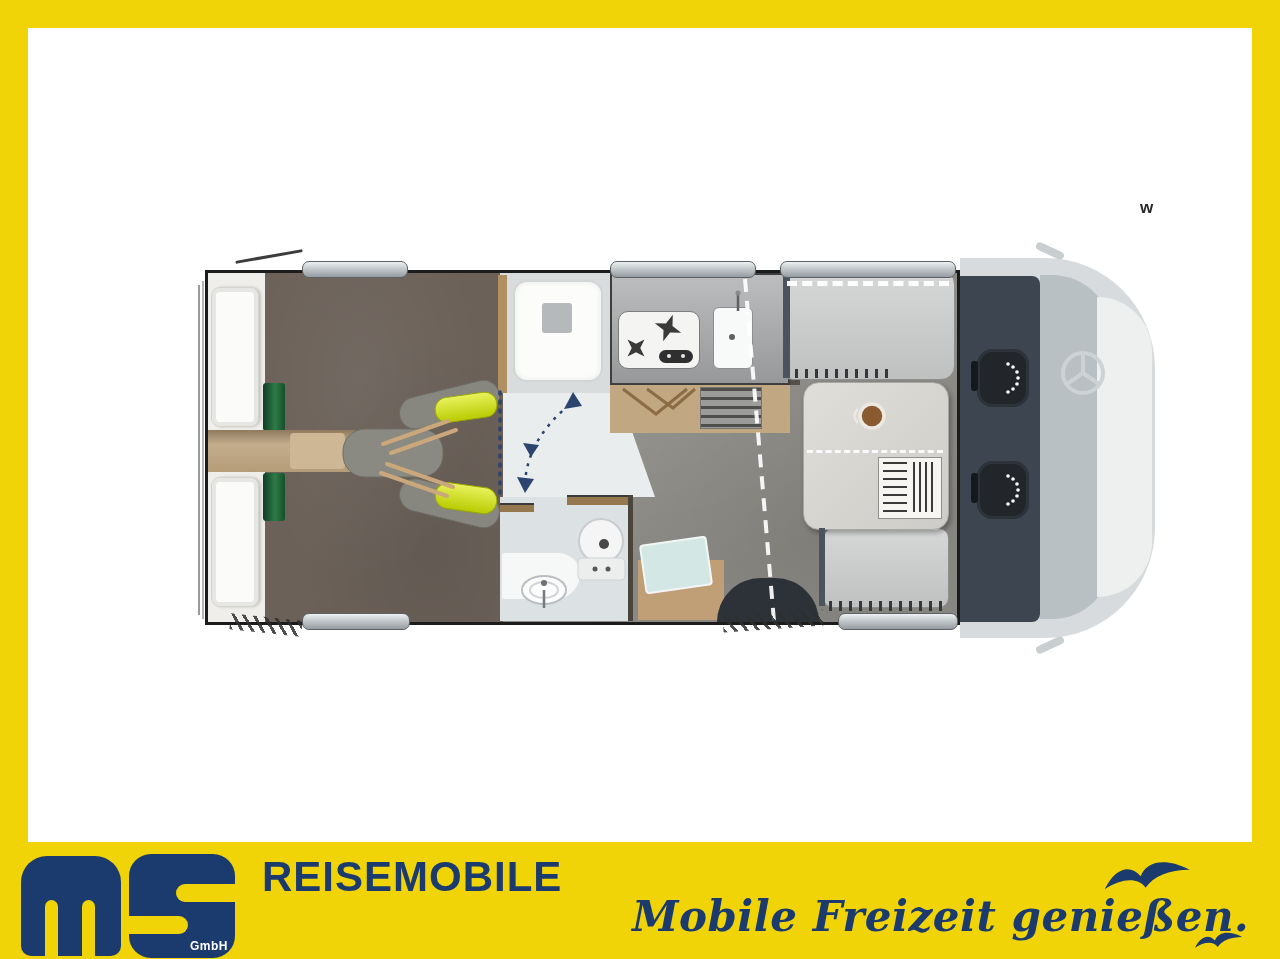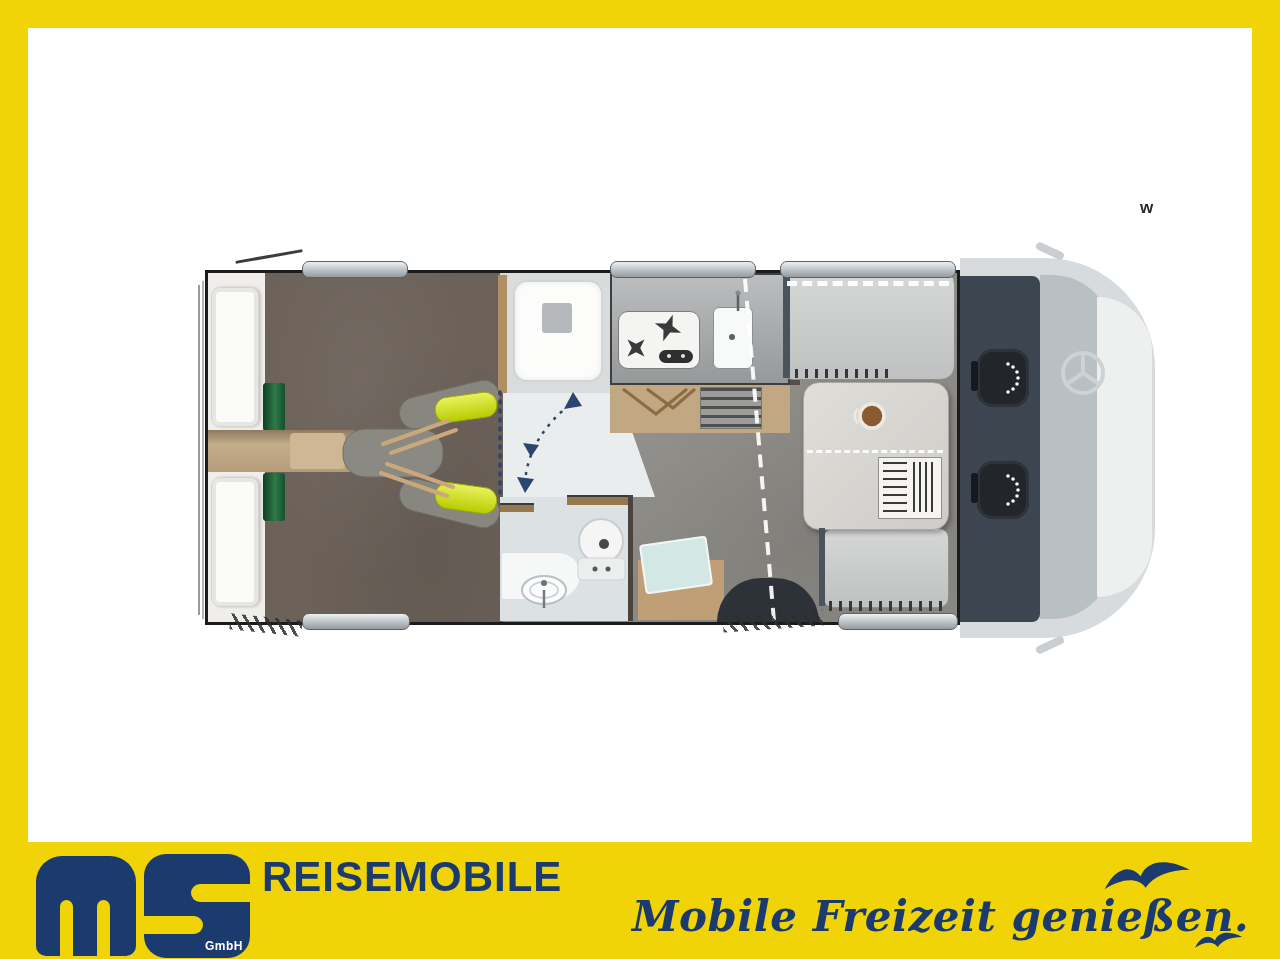--- a/index.html
+++ b/index.html
@@ -212,21 +212,21 @@
     <div class="abs winbar" style="left:585px;top:16px;width:174px;"></div>
     <div class="abs" style="left:592px;top:36px;width:162px;height:0;border-top:5px dashed rgba(255,255,255,.95);z-index:7;"></div>
     <div class="abs winbar" style="left:107px;top:368px;width:106px;"></div>
     <div class="abs winbar" style="left:643px;top:368px;width:118px;"></div>
 
     <div class="abs" style="left:40px;top:10px;width:68px;height:3px;background:#3c3c3c;transform:rotate(-10deg);z-index:7;border-radius:2px;"></div>
     <div class="abs crank" style="left:35px;top:372px;width:72px;height:16px;transform:rotate(6deg);"></div>
     <div class="abs crank" style="left:528px;top:368px;width:100px;height:16px;transform:rotate(-4deg);"></div>
   </div>
 
-  <div class="abs" id="footer-logo" style="left:36px;top:854px;width:215px;height:105px;">
+  <div class="abs" id="footer-logo" style="left:21px;top:854px;width:215px;height:105px;">
 
     <div class="abs navy" style="left:0;top:2px;width:100px;height:100px;border-radius:26px 26px 10px 10px;">
       <div class="abs" style="left:24px;bottom:0;width:13px;height:56px;background:#F0D408;border-radius:7px 7px 0 0;"></div>
       <div class="abs" style="left:61px;bottom:0;width:13px;height:56px;background:#F0D408;border-radius:7px 7px 0 0;"></div>
     </div>
 
     <div class="abs navy" style="left:108px;top:0;width:106px;height:104px;border-radius:22px;">
       <div class="abs" style="right:-1px;top:30px;width:60px;height:18px;background:#F0D408;border-radius:9px 0 0 9px;"></div>
       <div class="abs" style="left:-1px;top:62px;width:60px;height:18px;background:#F0D408;border-radius:0 9px 9px 0;"></div>
       <div class="abs gmbh" style="right:7px;bottom:5px;">GmbH</div>

